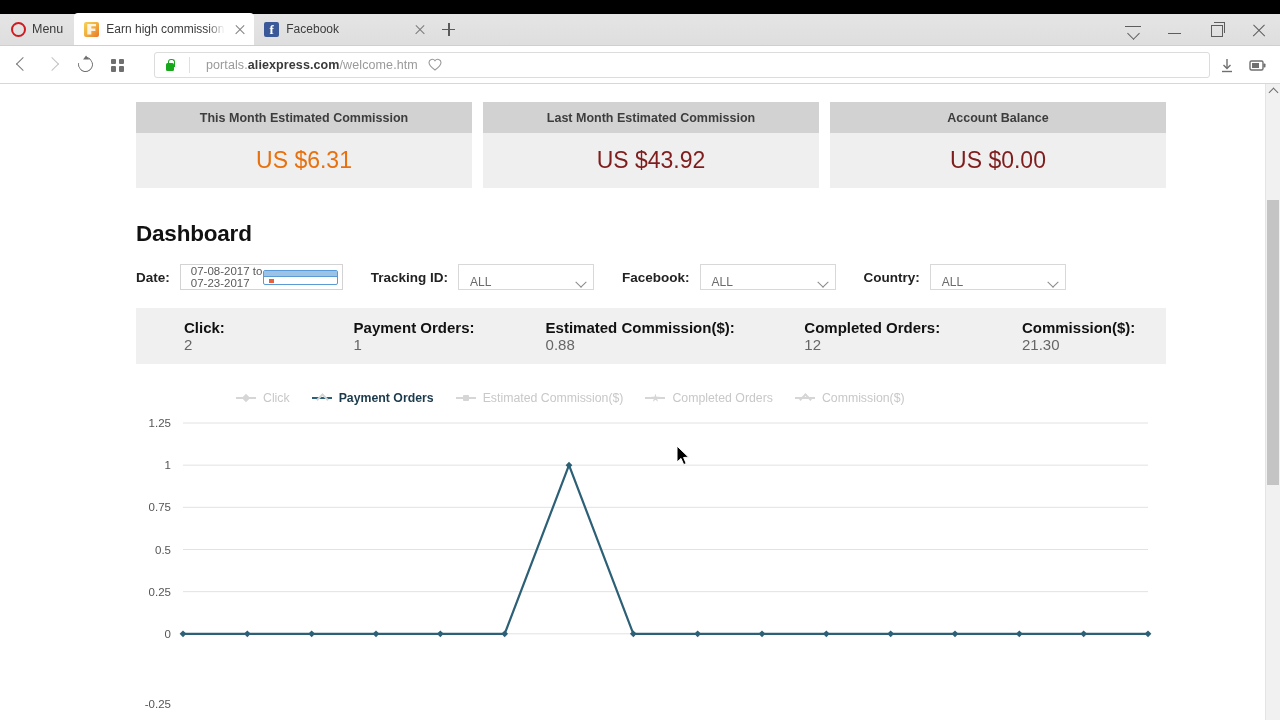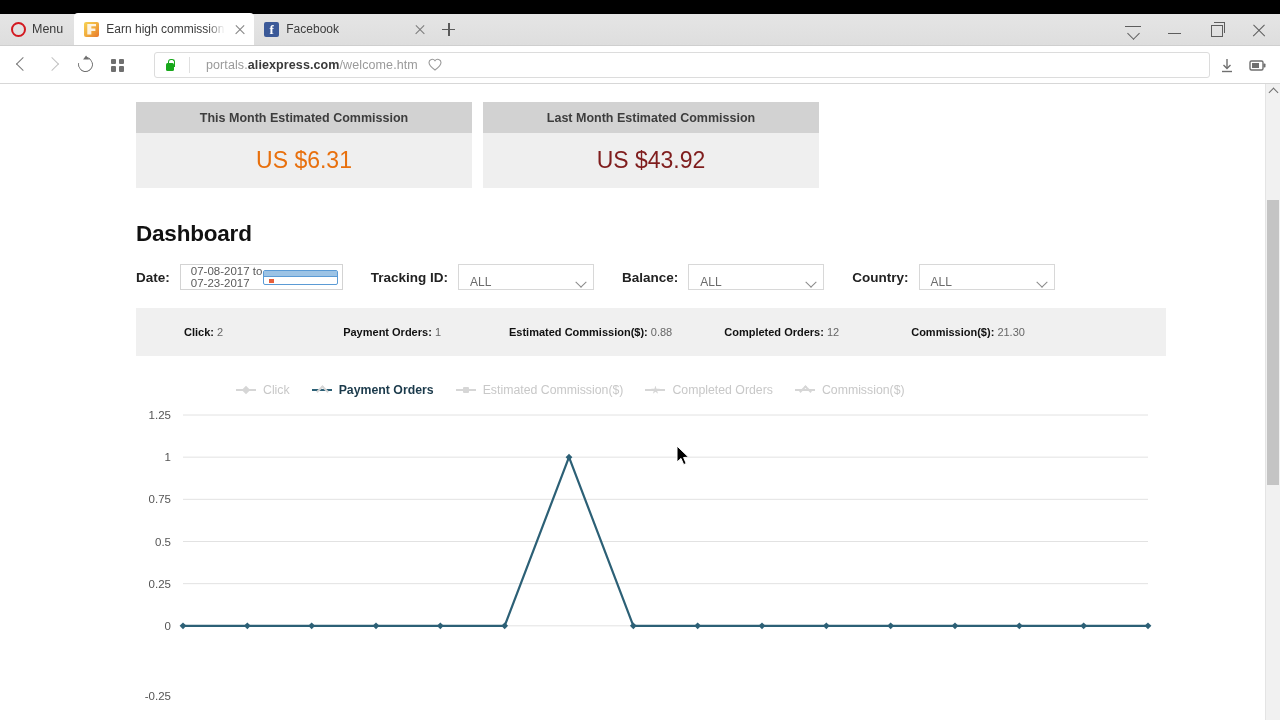--- a/index.html
+++ b/index.html
@@ -240,22 +240,22 @@
     font-size:12px; color:#6b6b6b; position:relative;
   }
   .sel-wrap span { flex:1; }
   .caret {
     width:8px; height:8px; border-left:1.5px solid #8a8a8a; border-bottom:1.5px solid #8a8a8a;
     transform: rotate(-45deg) translate(2px,-2px); flex:none;
   }
 
   
   .stats {
-    margin-top:18px; height:48px; background:#f0f0f0;
-    display:flex; align-items:center; font-size:11px; color:#555;
+    margin-top:18px; height:56px; background:#f0f0f0;
+    display:flex; align-items:center; font-size:15px; color:#555;
   }
   .stat { color:#666; }
   .stat b { color:#111; font-weight:bold; }
   .stat:nth-child(1){ margin-left:48px; }
   .stat:nth-child(2){ margin-left:120px; }
   .stat:nth-child(3){ margin-left:68px; }
   .stat:nth-child(4){ margin-left:52px; }
   .stat:nth-child(5){ margin-left:72px; }
 
   
@@ -407,38 +407,42 @@
 
           <div class="cards">
             <div class="card">
               <div class="card-head">This Month Estimated Commission</div>
               <div class="card-body orange">US $6.31</div>
             </div>
             <div class="card">
               <div class="card-head">Last Month Estimated Commission</div>
               <div class="card-body">US $43.92</div>
             </div>
+            <div class="card">
+              <div class="card-head">Account Balance</div>
+              <div class="card-body">US $0.00</div>
+            </div>
           </div>
 
           <h1 class="dash">Dashboard</h1>
 
           <div class="filters">
             <span class="filter-label">Date:</span>
             <div class="date-box">
               <span>07-08-2017 to 07-23-2017</span>
               <span class="cal-icon"></span>
             </div>
 
             <span class="sel-label">Tracking ID:</span>
             <div class="sel-wrap">
               <span>ALL</span>
               <i class="caret"></i>
             </div>
 
-            <span class="sel-label">Balance:</span>
+            <span class="sel-label">Facebook:</span>
             <div class="sel-wrap">
               <span>ALL</span>
               <i class="caret"></i>
             </div>
 
             <span class="sel-label">Country:</span>
             <div class="sel-wrap">
               <span>ALL</span>
               <i class="caret"></i>
             </div>

